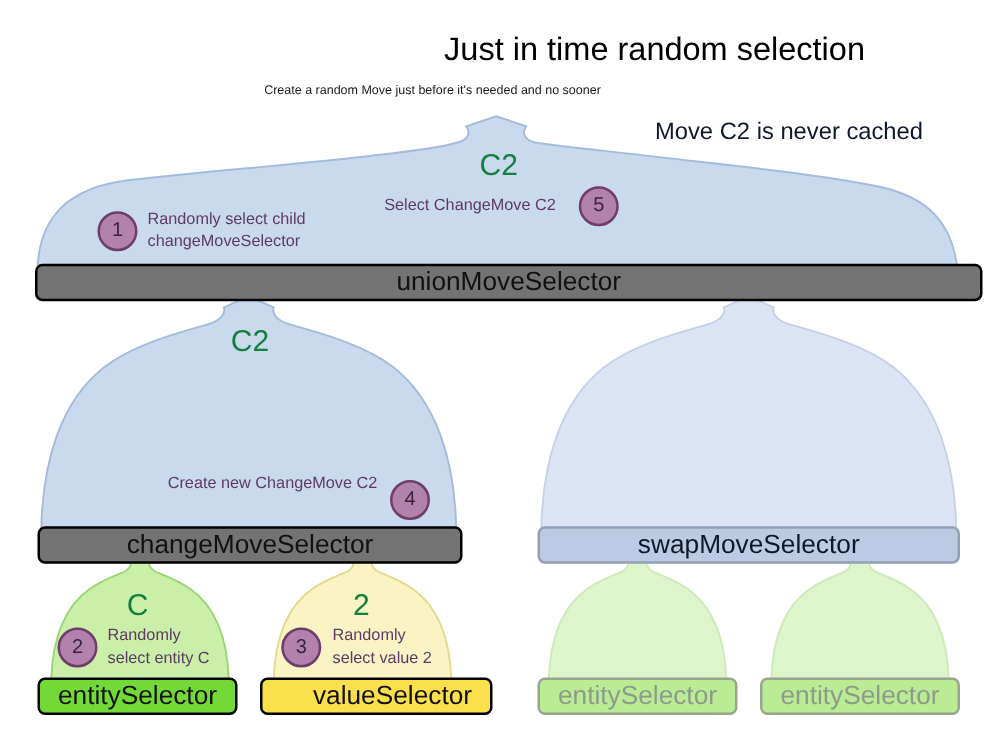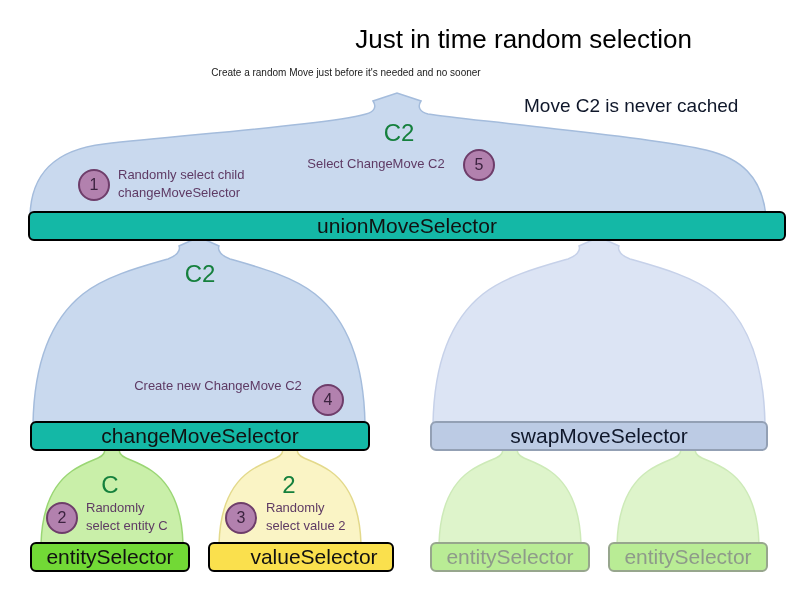--- a/index.html
+++ b/index.html
@@ -19,21 +19,21 @@
   }
   .note{
     left:524px;top:95px;font-size:19px;color:#0f172a;z-index:5;
   }
   .bar{
     position:absolute;height:26px;z-index:4;
     border:2px solid #000;border-radius:6px;
     display:flex;align-items:center;justify-content:center;
     font-size:21px;color:#111;
   }
-  .bar.blue{background:#14b8a6;}
+  .bar.blue{background:#737373;}
   .bar.green{background:#72d936;}
   .bar.yellow{background:#fae04d;padding-left:26px;}
   .bar.faded-blue{background:#bccbe4;border-color:#93a0b4;color:#0f172a;}
   .bar.faded-green{background:#b9ec95;border-color:#97a68d;color:#8e9a8a;}
   .badge{
     position:absolute;width:28px;height:28px;border-radius:50%;z-index:6;
     background:#b281ae;border:2px solid #6e3d6a;color:#3c2340;
     display:flex;align-items:center;justify-content:center;font-size:16px;
   }
   .ann{

